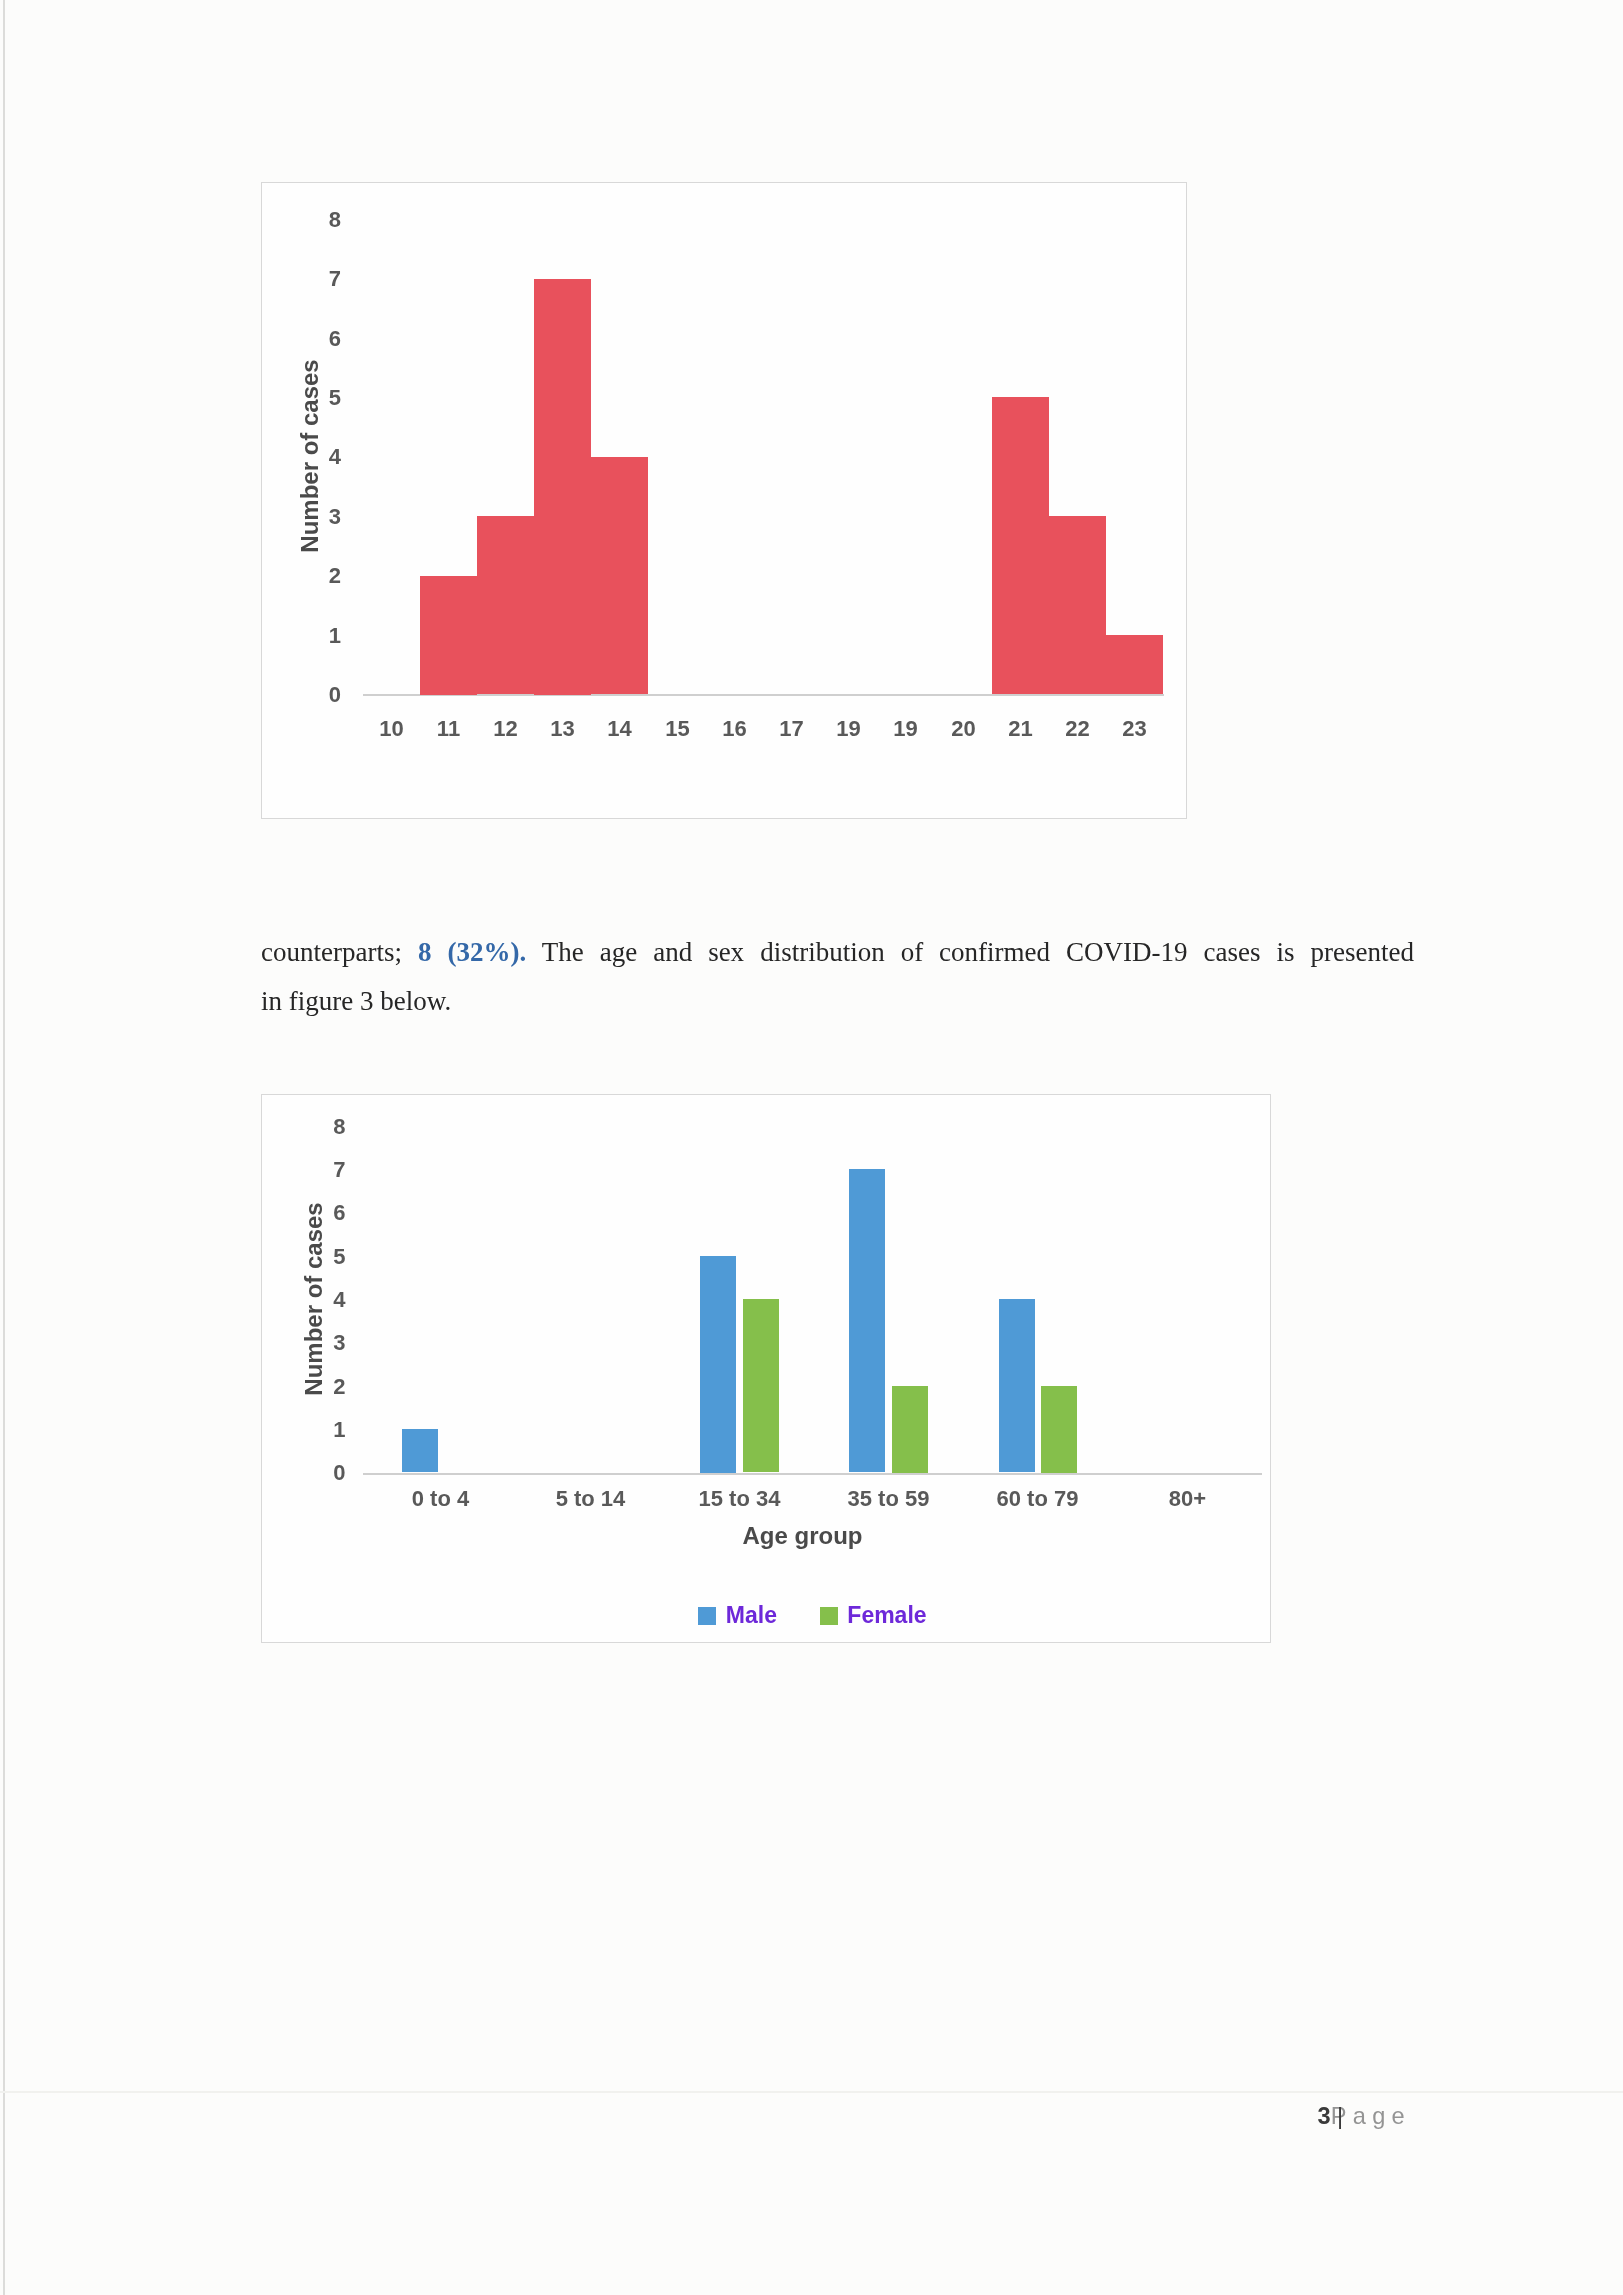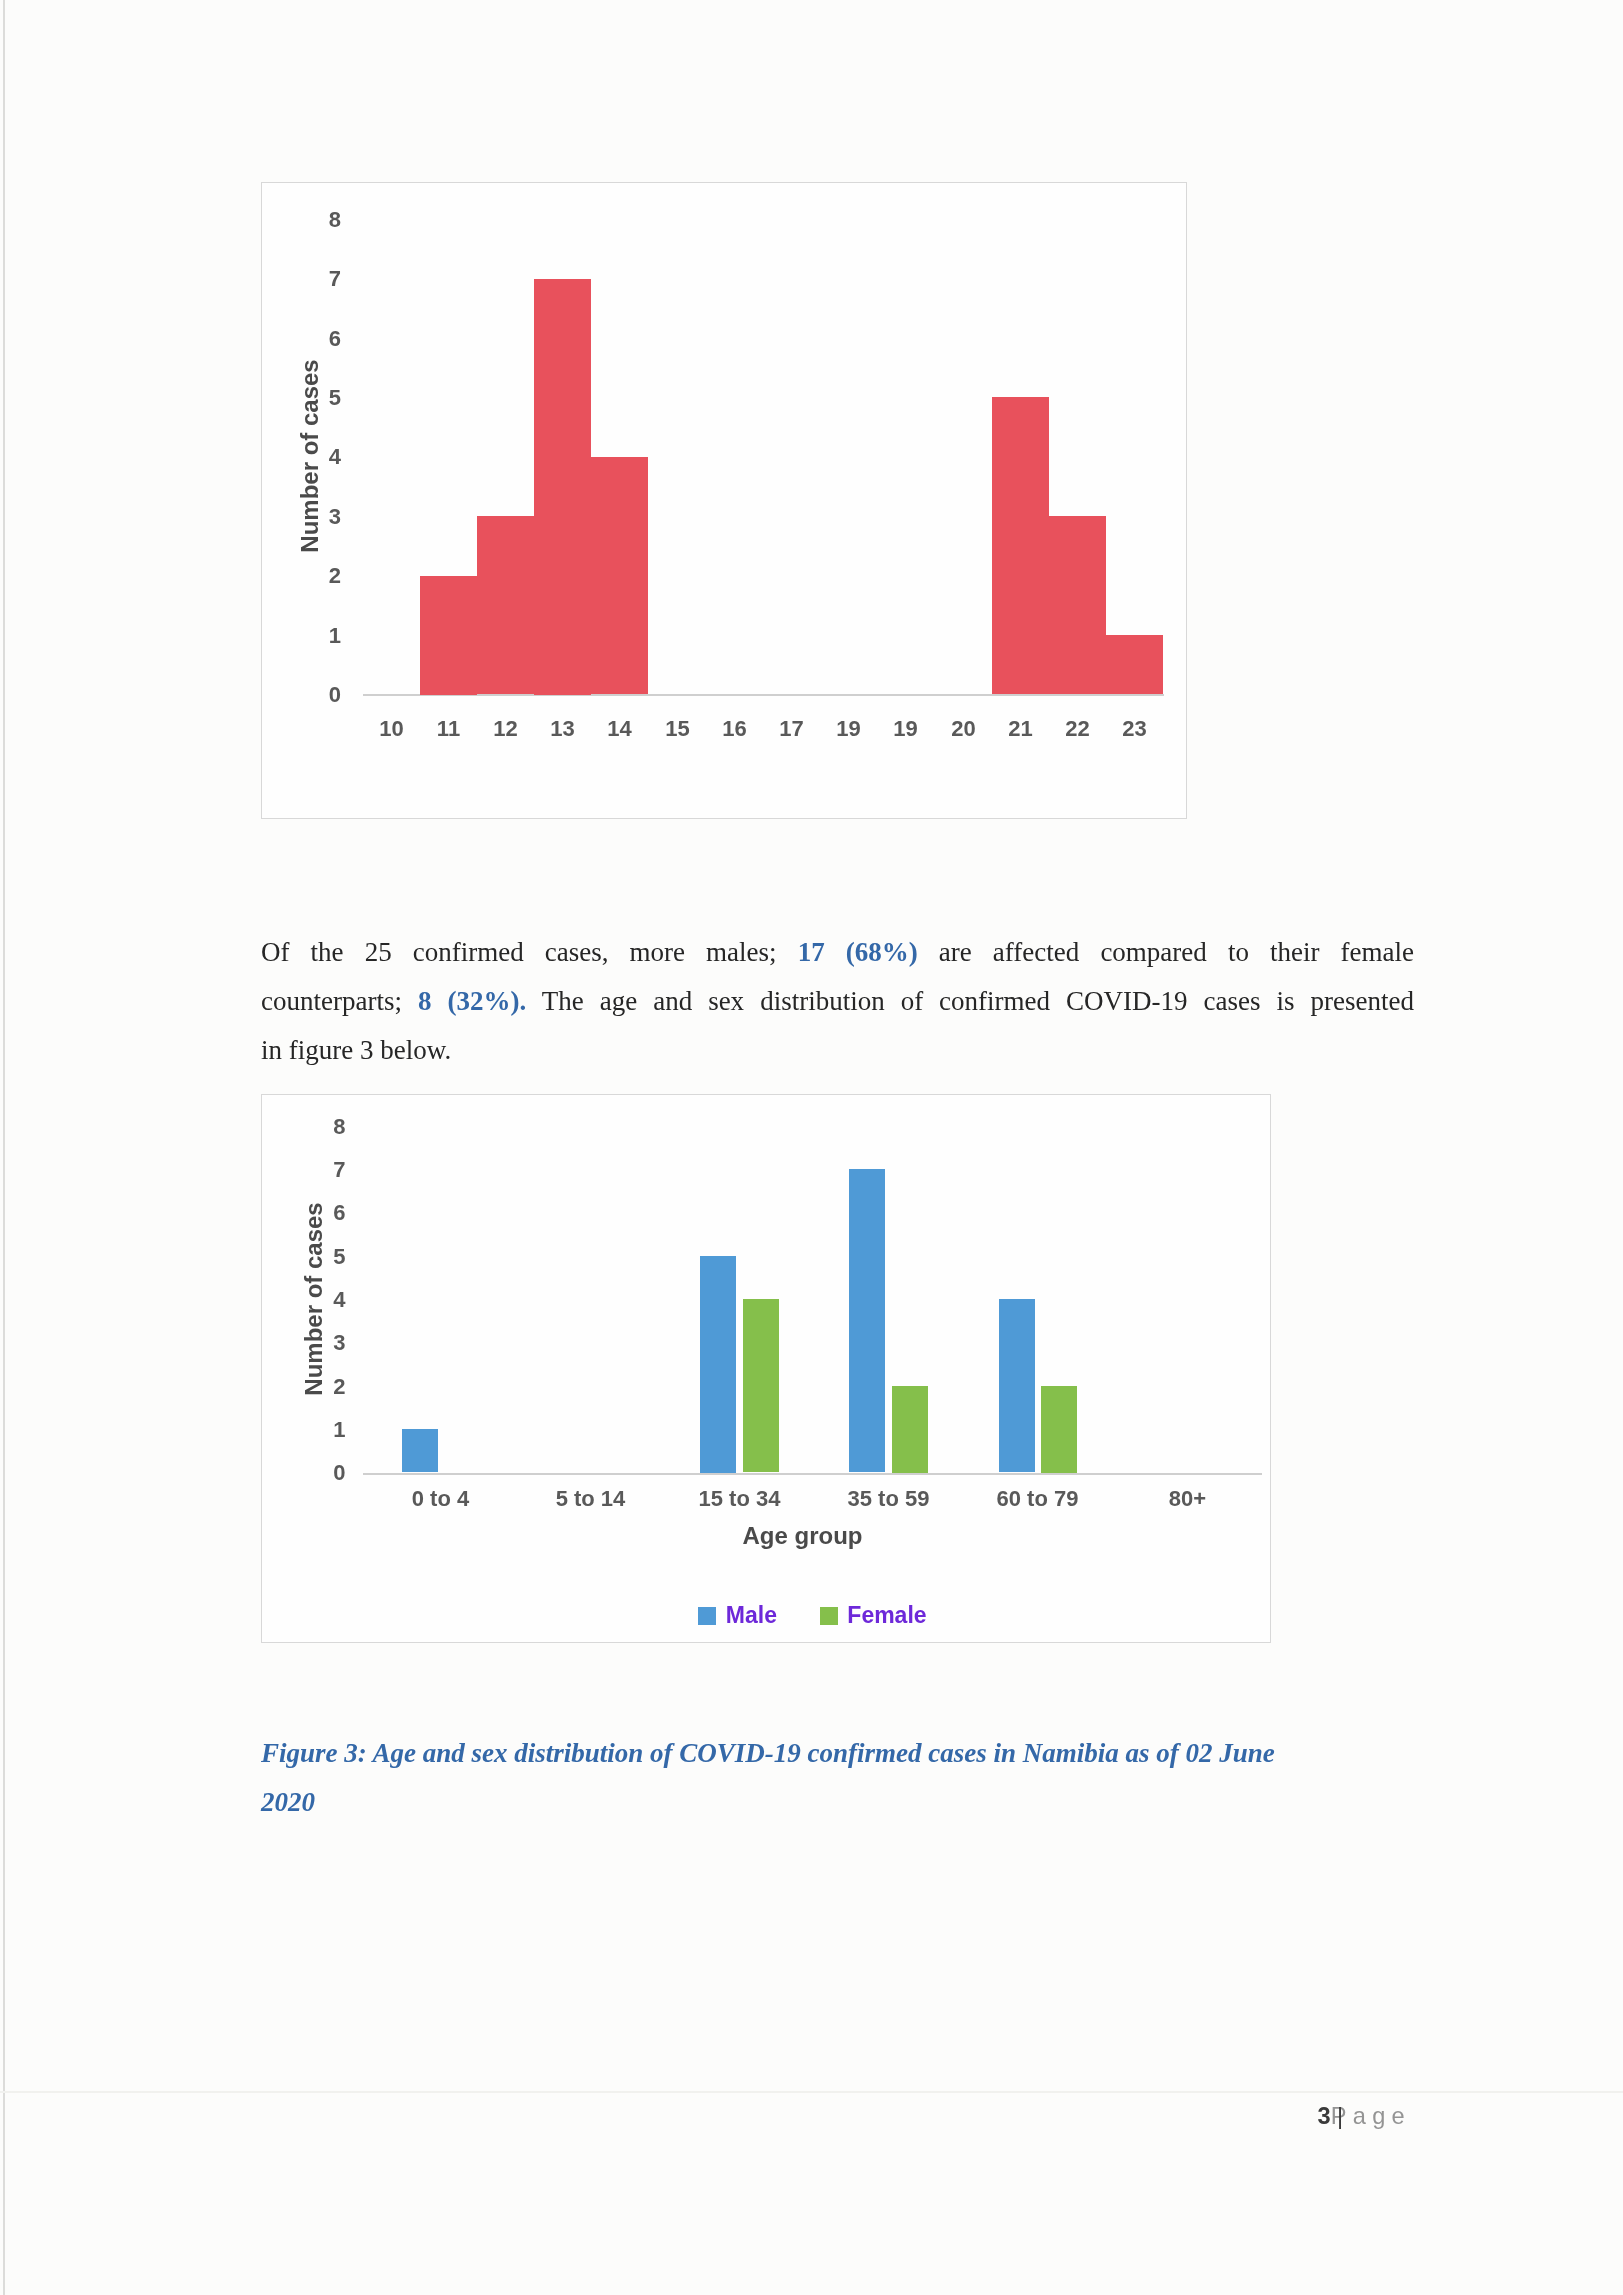--- a/index.html
+++ b/index.html
@@ -81,21 +81,20 @@
       <div class="xlabel" style="left: 512px; top: 532px; width: 149px;">19</div>
       <div class="xlabel" style="left: 569px; top: 532px; width: 149px;">19</div>
       <div class="xlabel" style="left: 627px; top: 532px; width: 149px;">20</div>
       <div class="xlabel" style="left: 684px; top: 532px; width: 149px;">21</div>
       <div class="xlabel" style="left: 741px; top: 532px; width: 149px;">22</div>
       <div class="xlabel" style="left: 798px; top: 532px; width: 149px;">23</div>
     </div>
 
 
   <div class="bodytext">
-      <div class="para-line just"><span>Of the 25 confirmed cases, more males; </span><span class="accent">17 (68%)</span><span> are affected compared to their female</span></div>
       <div class="para-line just"><span>counterparts; </span><span class="accent">8 (32%).</span><span> The age and sex distribution of confirmed COVID-19 cases is presented</span></div>
       <div class="para-line"><span>in figure 3 below.</span></div>
     </div>
 
   <div class="chart-box" id="chart2">
     <div class="axis-title y-axis-title">Number of cases</div>
     <div class="axis-title x-axis-title">Age group</div>
     <div class="legend">
       <div class="legend-item">
         <span class="swatch" style="background: rgb(79, 154, 214);"></span>
@@ -124,24 +123,20 @@
       <div class="bar" style="left: 630px; top: 291px; width: 36px; height: 87px; background: rgb(133, 191, 75);"></div>
       <div class="bar" style="left: 779px; top: 291px; width: 36px; height: 87px; background: rgb(133, 191, 75);"></div>
       <div class="xlabel" style="left: 104px; top: 390px; width: 149px;">0 to 4</div>
       <div class="xlabel" style="left: 254px; top: 390px; width: 149px;">5 to 14</div>
       <div class="xlabel" style="left: 403px; top: 390px; width: 149px;">15 to 34</div>
       <div class="xlabel" style="left: 552px; top: 390px; width: 149px;">35 to 59</div>
       <div class="xlabel" style="left: 701px; top: 390px; width: 149px;">60 to 79</div>
       <div class="xlabel" style="left: 851px; top: 390px; width: 149px;">80+</div>
     </div>
 
-  <div class="caption" id="fig3-caption">
-    <span>Figure 3: Age and sex distribution of COVID-19 confirmed cases in Namibia as of 02 June</span>
-    <span>2020</span>
-  </div>
 
   <div class="footer-rule"></div>
 
   <div class="footer">
     <span class="num">3</span><span class="bar">|</span><span class="pageword">Page</span>
   </div>
 </div>
 
 
 </body></html>

